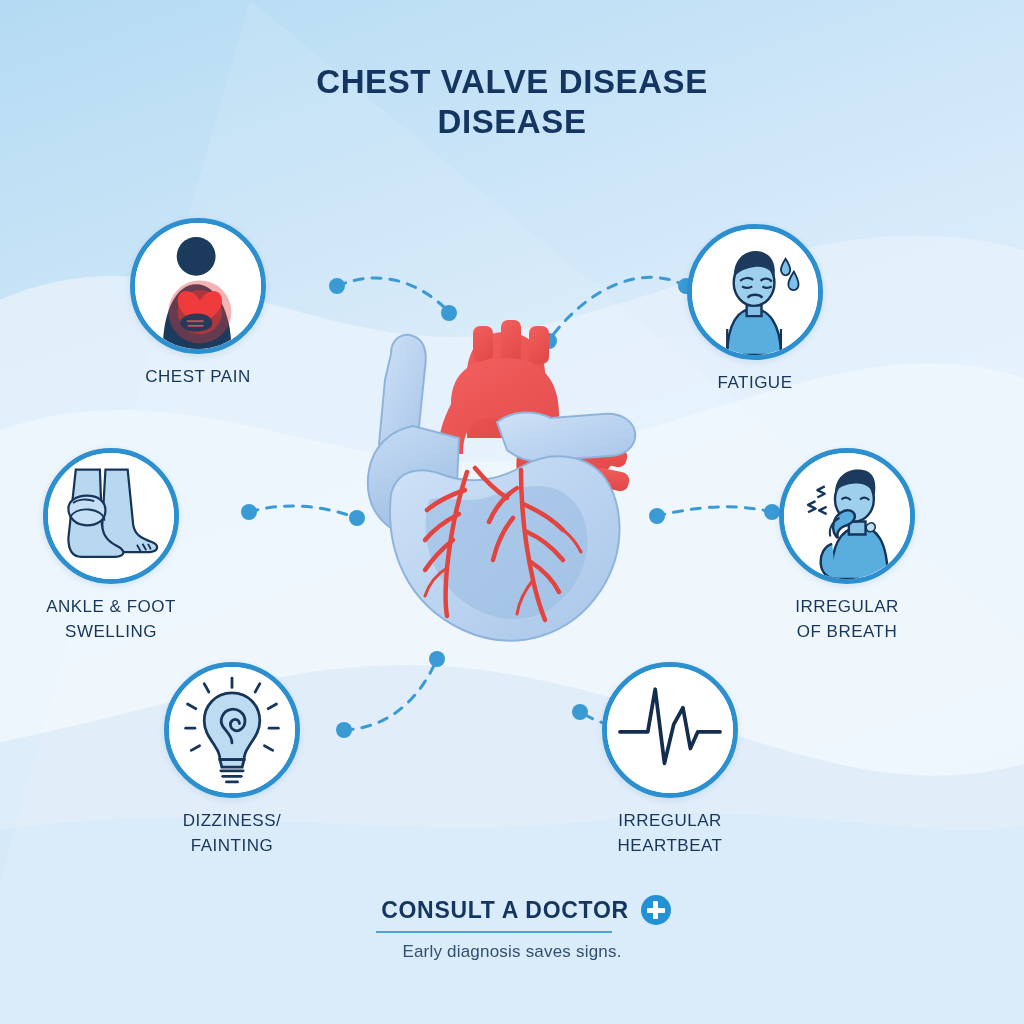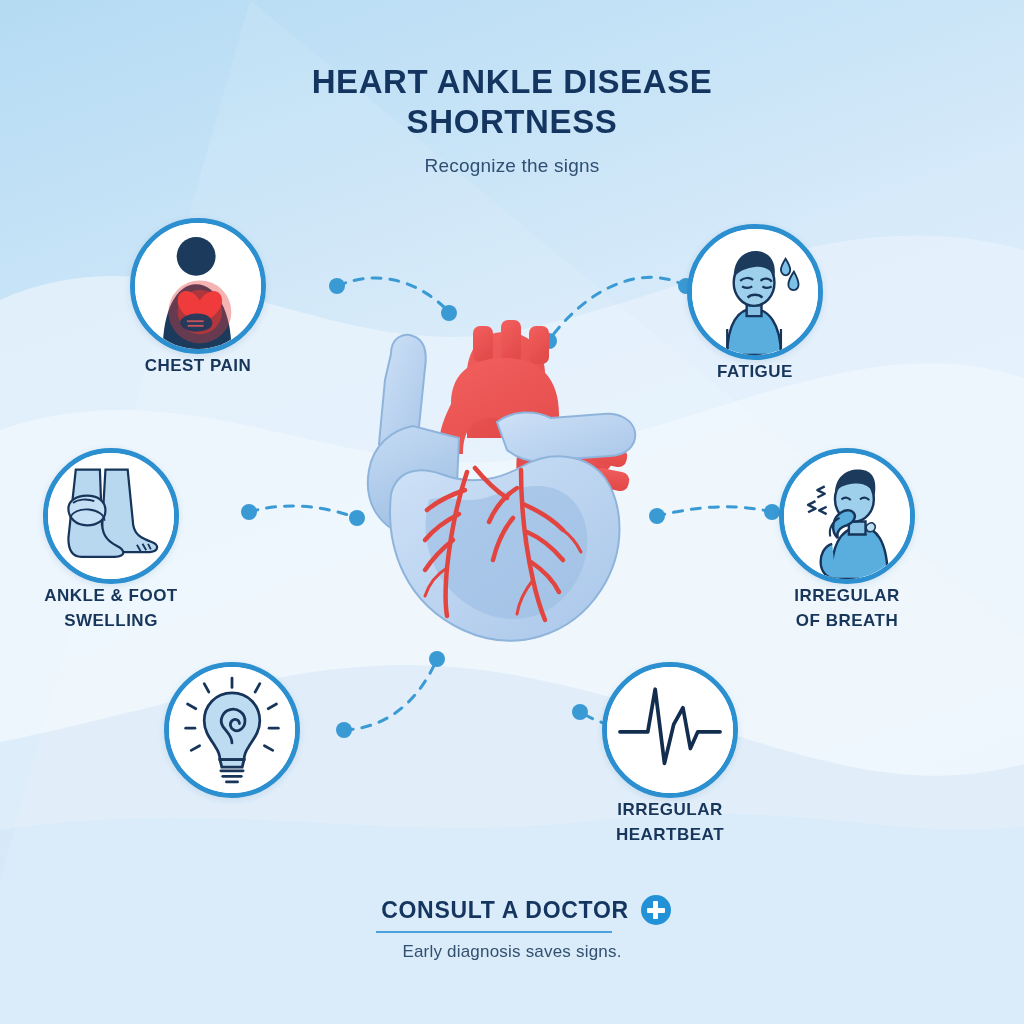--- a/index.html
+++ b/index.html
@@ -61,23 +61,23 @@
     border-radius: 50%;
     background: #ffffff;
     border: 5px solid #2b8fd0;
     box-sizing: border-box;
     overflow: hidden;
     position: relative;
     box-shadow: 0 2px 7px rgba(30, 90, 150, 0.13);
   }
   .bubble svg { display: block; width: 100%; height: 100%; }
   .node-label {
-    margin-top: 0;
+    margin-top: 11px;
     font-size: 17px;
-    font-weight: bold;
+    font-weight: normal;
     letter-spacing: 0.5px;
     line-height: 1.45;
     color: #17365a;
     white-space: pre-line;
   }
 
   
   #node-chest-pain      { left:  83px; top: 218px; }
   #node-fatigue         { left: 640px; top: 224px; }
   #node-ankle-swelling  { left:  -4px; top: 448px; }
@@ -199,22 +199,21 @@
       <circle cx="772" cy="512" r="8"></circle>
         <circle cx="657" cy="516" r="8"></circle>
       <circle cx="344" cy="730" r="8"></circle>
         <circle cx="437" cy="659" r="8"></circle>
       <circle cx="663" cy="730" r="8"></circle>
         <circle cx="580" cy="712" r="8"></circle>
     </g>
   </svg>
 
   <div class="header">
-    <h1 class="title"><span>HEART ANKLE DISEASE</span><br><span>SHORTNESS</span></h1>
-    <div class="subtitle">Recognize the signs</div>
+    <h1 class="title"><span>CHEST VALVE DISEASE</span><br><span>DISEASE</span></h1>
   </div>
 
   <svg id="heart-illustration" viewBox="0 0 320 330">
     <defs>
       <linearGradient id="hBlue" x1="0" y1="0" x2="1" y2="1">
         <stop offset="0%" stop-color="#cfe2f7"></stop>
         <stop offset="100%" stop-color="#a9c6e9"></stop>
       </linearGradient>
       <linearGradient id="hBlue2" x1="0" y1="0" x2="0.4" y2="1">
         <stop offset="0%" stop-color="#c6dcf4"></stop>
@@ -369,20 +368,22 @@
           <path d="M98,18 L93,27"></path>
           <path d="M20,40 L29,45"></path>
           <path d="M116,40 L107,45"></path>
           <path d="M18,66 L28,66"></path>
           <path d="M118,66 L108,66"></path>
           <path d="M24,90 L33,85"></path>
           <path d="M112,90 L103,85"></path>
         </g>
       </svg>
     </div>
+    <div class="node-label">DIZZINESS/
+FAINTING</div>
   </div>
 
   <div class="node" id="node-irregular">
     <div class="bubble">
       <svg viewBox="0 0 136 136">
         <rect width="136" height="136" fill="#ffffff"></rect>
         <path d="M14,70 L36,70 L44,70 L52,24 L62,104 L72,62 L82,44 L90,88 L98,70 L122,70" fill="none" stroke="#122d4e" stroke-width="4" stroke-linejoin="round" stroke-linecap="round"></path>
       </svg>
     </div>
     <div class="node-label">IRREGULAR

